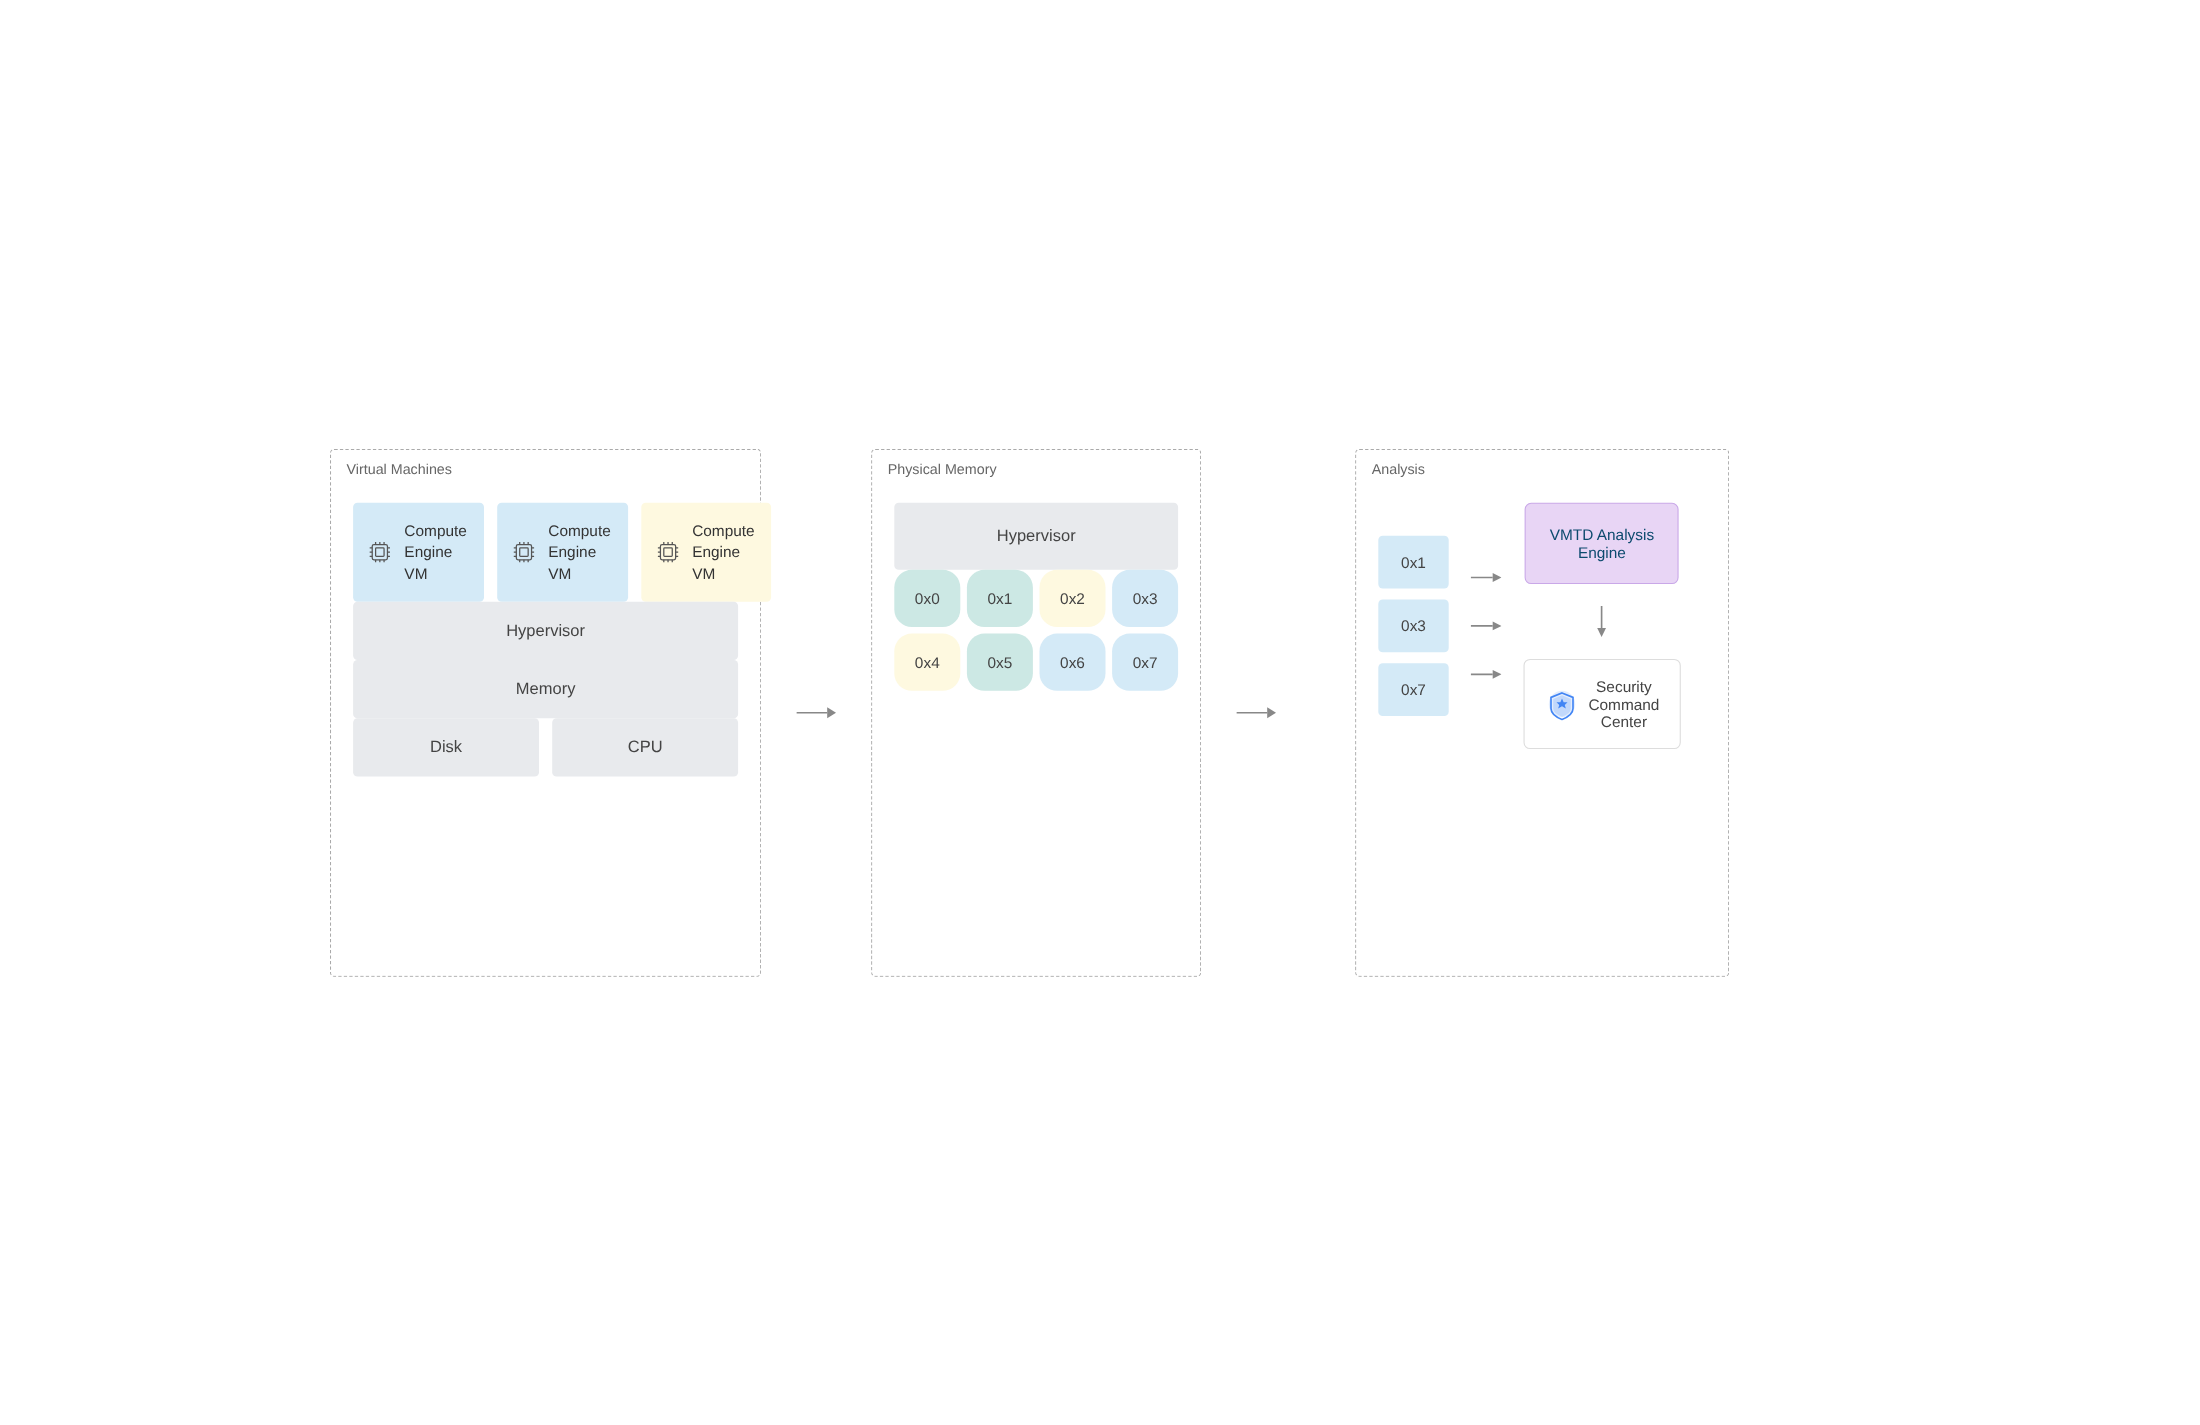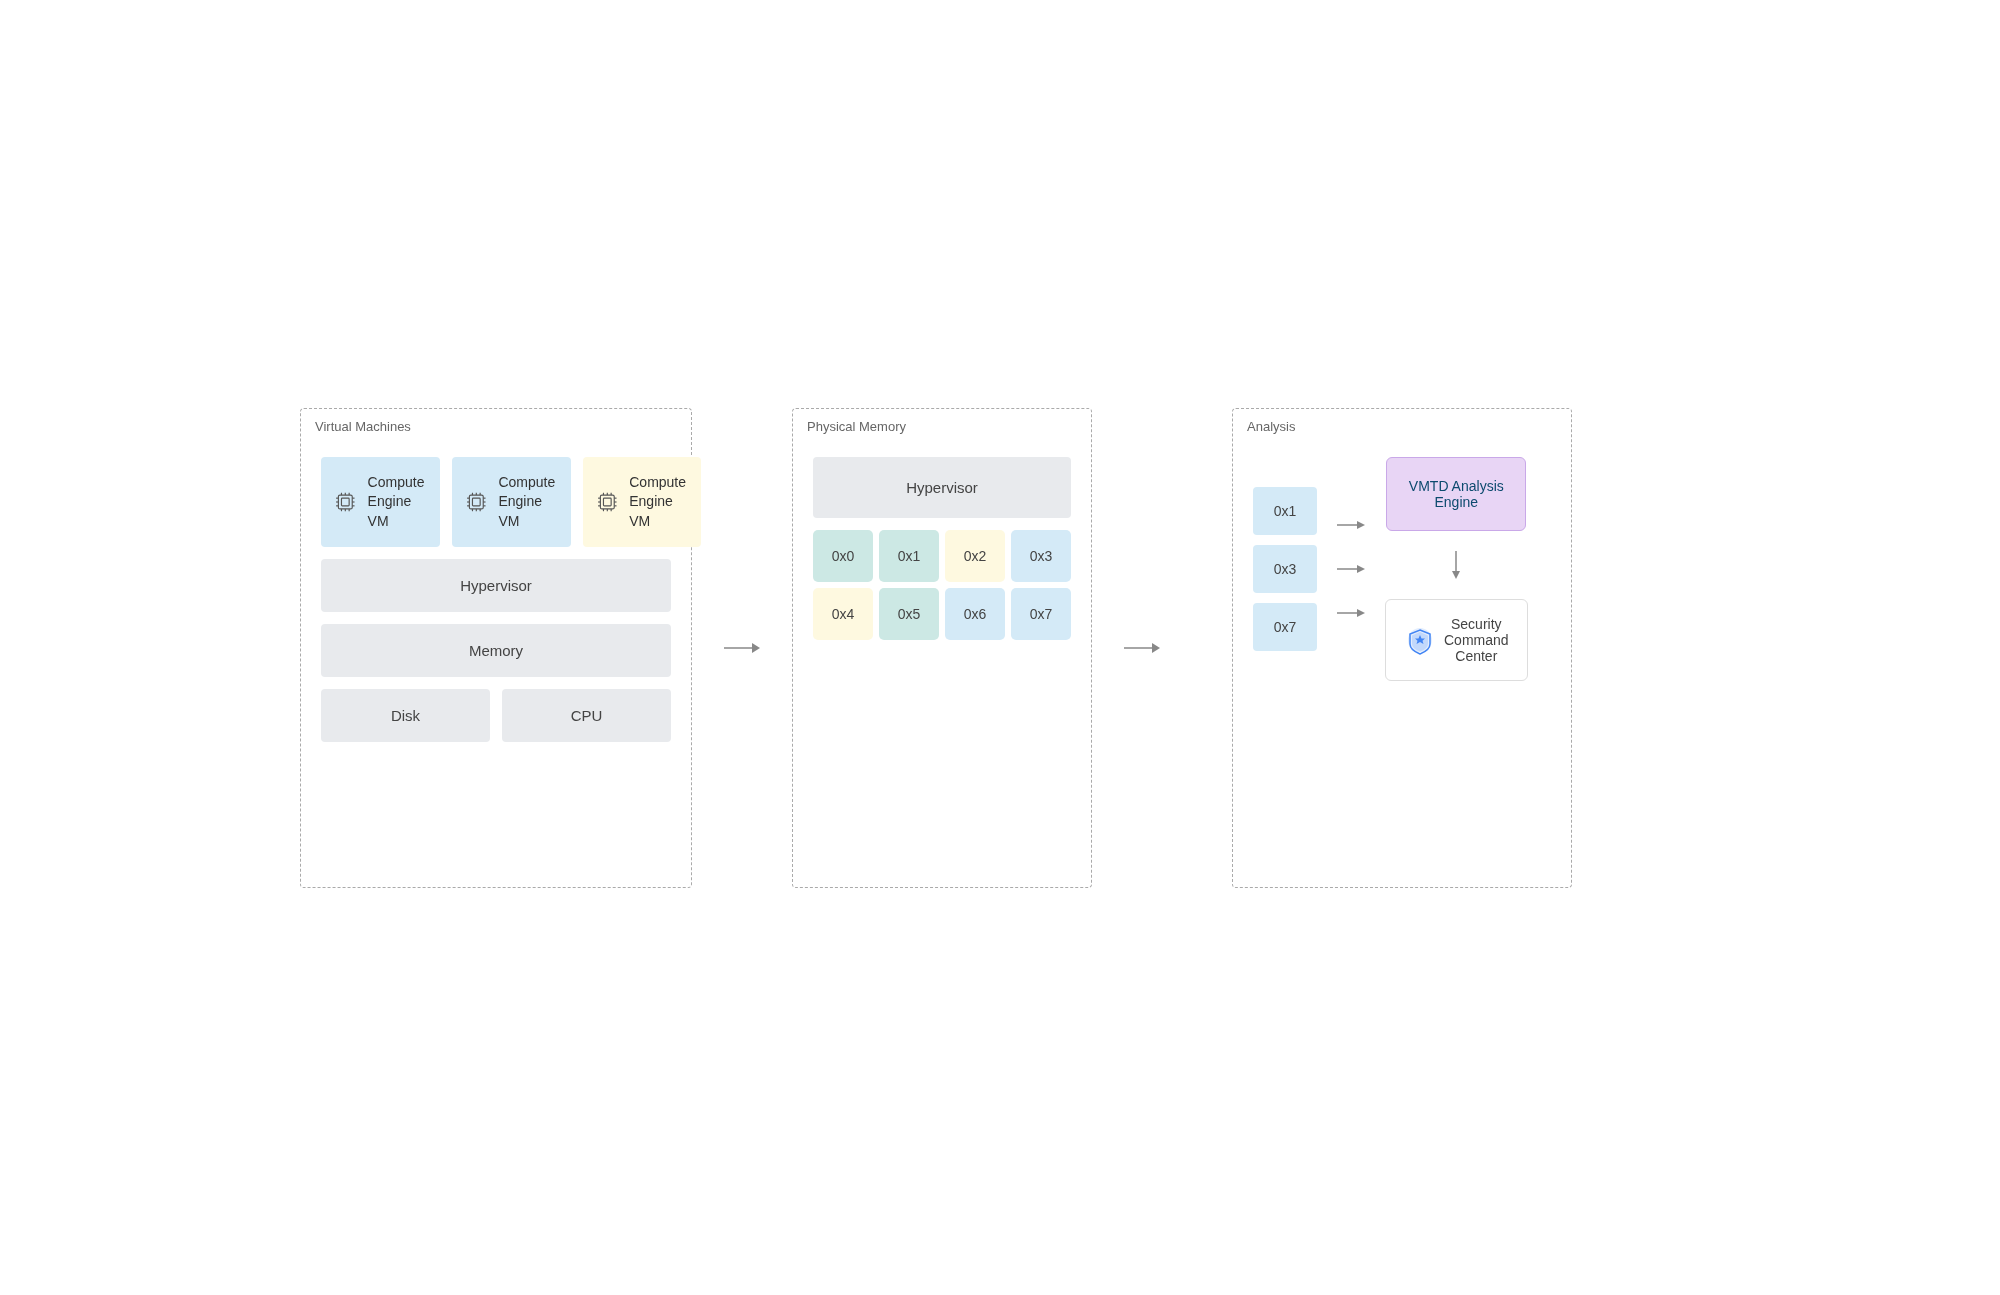--- a/index.html
+++ b/index.html
@@ -32,21 +32,21 @@
       top: 10px;
       left: 14px;
       font-size: 13px;
       color: #666;
       font-weight: 400;
     }
     .panel-content {
       margin-top: 28px;
       display: flex;
       flex-direction: column;
-      gap: 12px;
+      gap: 0;
     }
     
     .vm-panel {
       width: 392px;
       min-height: 480px;
     }
     .vm-row {
       display: flex;
       gap: 12px;
     }
@@ -108,21 +108,21 @@
       text-align: center;
       font-size: 15px;
       color: #444;
     }
     .memory-grid {
       display: grid;
       grid-template-columns: repeat(4, 1fr);
       gap: 6px;
     }
     .mem-cell {
-      border-radius: 5px;
+      border-radius: 16px;
       padding: 18px 8px;
       text-align: center;
       font-size: 14px;
       color: #444;
     }
     .mem-cell-teal { background: #cce8e4; }
     .mem-cell-yellow { background: #fef9e0; }
     .mem-cell-blue { background: #d4eaf7; }
     
     .analysis-panel {

